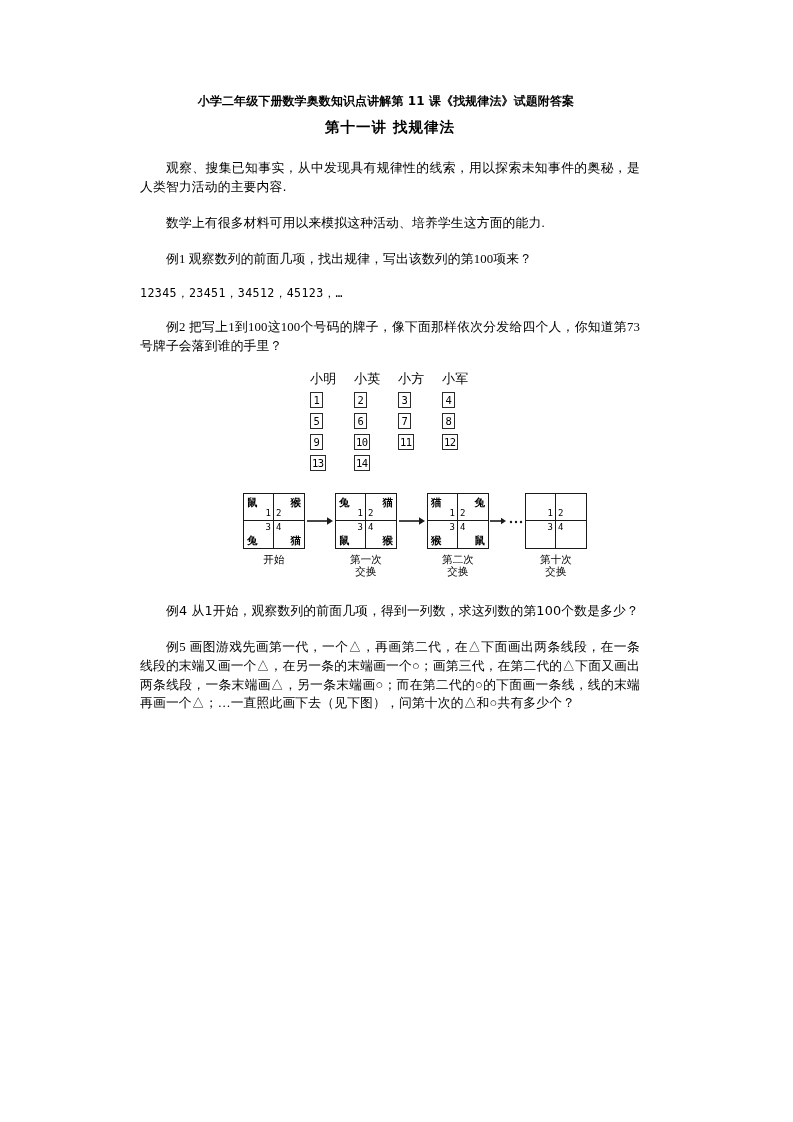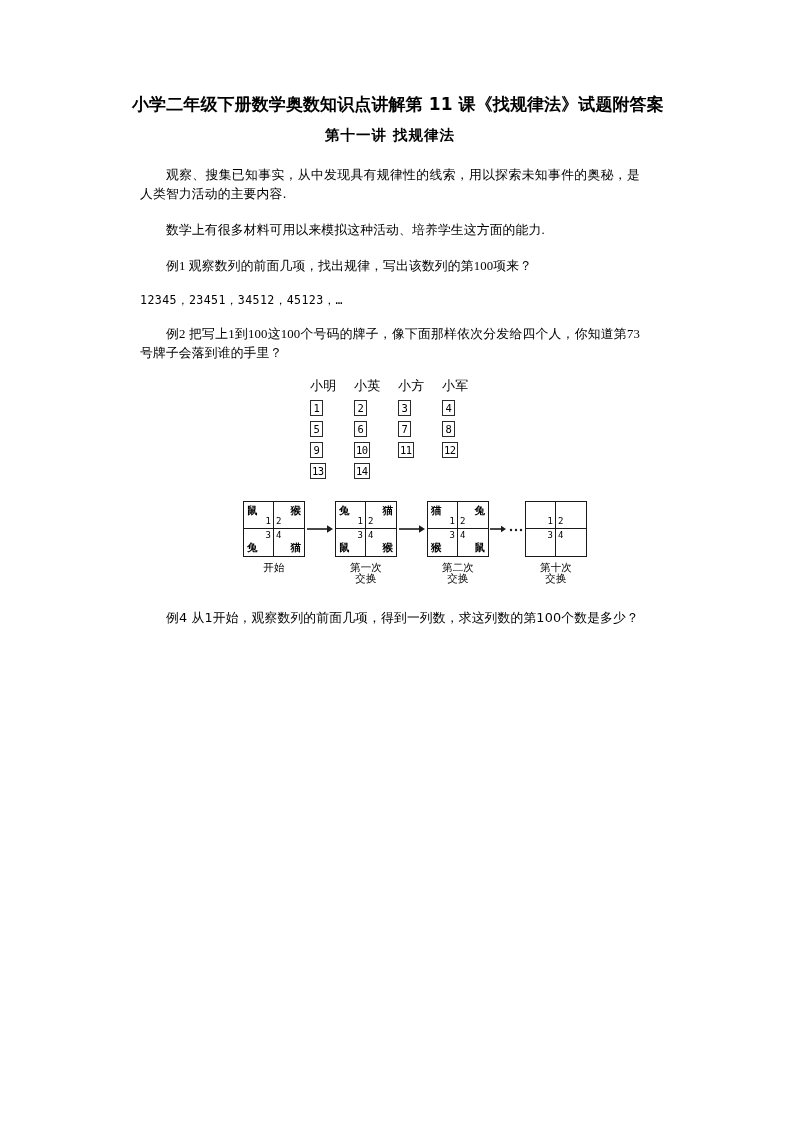--- a/index.html
+++ b/index.html
@@ -21,21 +21,21 @@
   .content {
     position: absolute;
     left: 140px;
     top: 92px;
     width: 500px;
   }
 
   
   .doc-title {
     text-align: center;
-    font-size: 17px;
+    font-size: 12px;
     font-weight: bold;
     line-height: 1.5;
     letter-spacing: 0.1px;
     white-space: nowrap;
     margin-left: -8px;
   }
   .lecture-title {
     text-align: center;
     font-size: 14.5px;
     font-weight: bold;
@@ -378,15 +378,16 @@
         </div>
         <div class="dlabel">第十次
 交换</div>
       </div>
 
     </div>
 
     <p class="para p-gap-xl">例4  从1开始，观察数列的前面几项，得到一列数，求这列数的第100个数是多少？</p>
 
 
+    <p class="para p-gap-md">例5  画图游戏先画第一代，一个△，再画第二代，在△下面画出两条线段，在一条线段的末端又画一个△，在另一条的末端画一个○；画第三代，在第二代的△下面又画出两条线段，一条末端画△，另一条末端画○；而在第二代的○的下面画一条线，线的末端再画一个△；…一直照此画下去（见下图），问第十次的△和○共有多少个？</p>
 
   </div>
 </div>
 
 </body></html>

